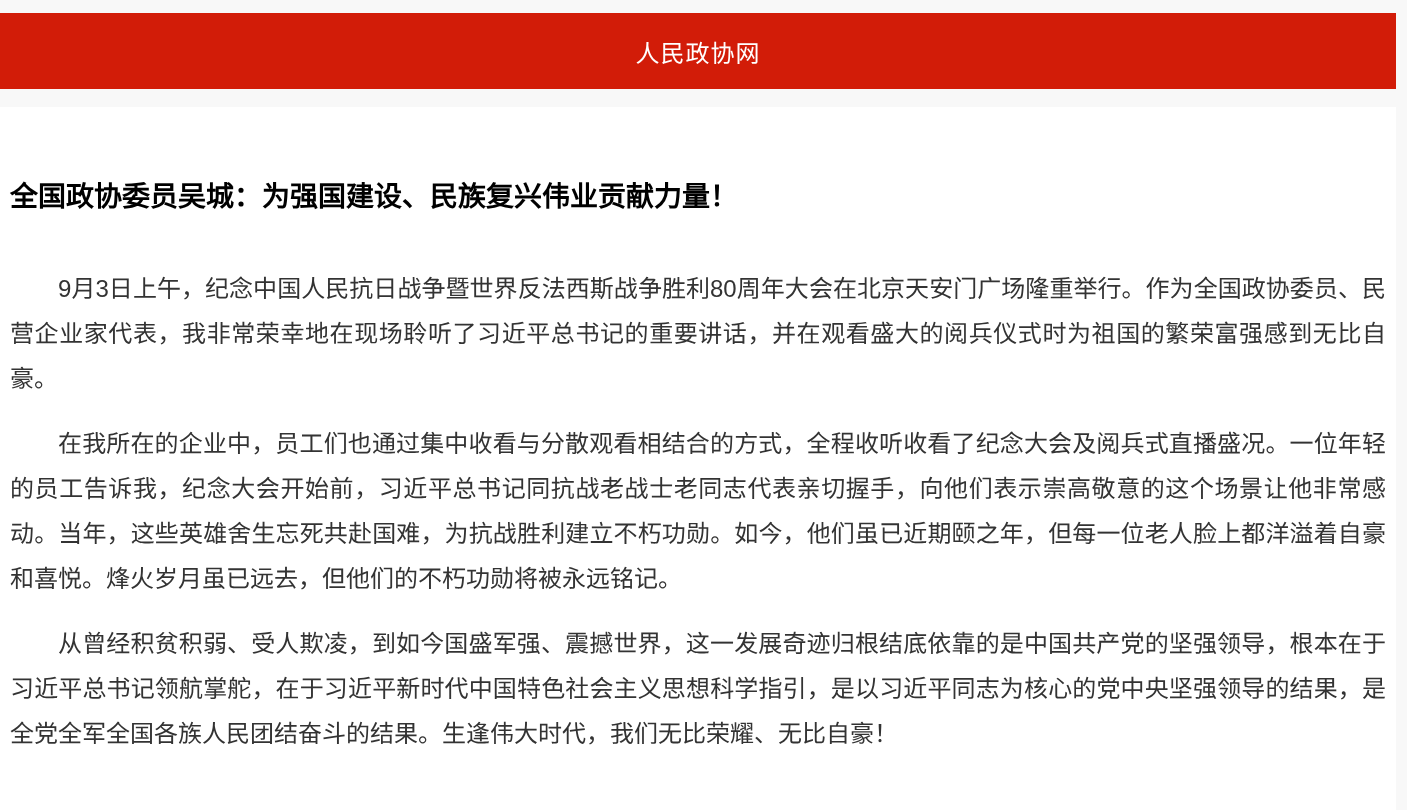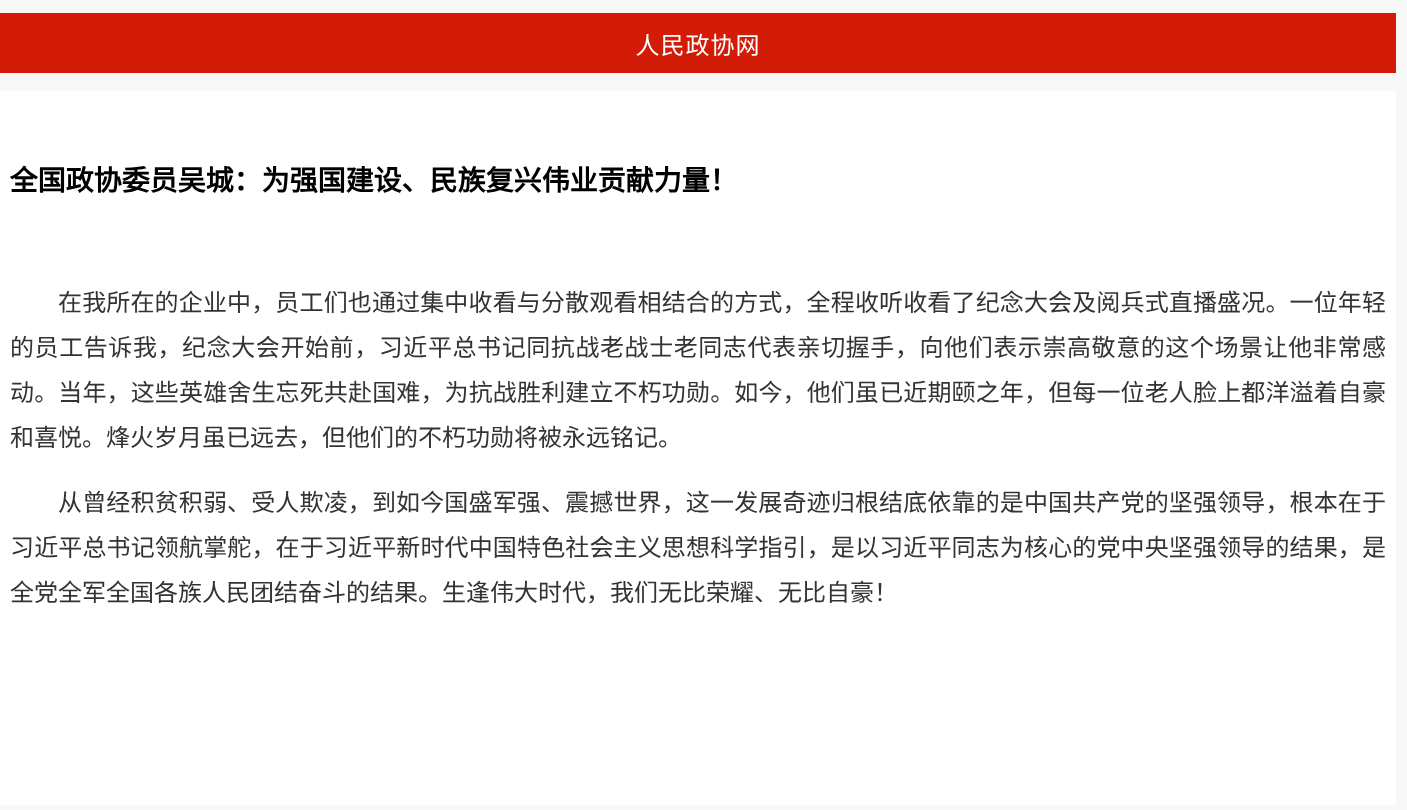--- a/index.html
+++ b/index.html
@@ -10,40 +10,40 @@
     height: 810px;
     overflow: hidden;
     background: #f8f8f8;
     font-family: "Liberation Sans", sans-serif;
   }
   .page {
     width: 1396px; 
   }
   .site-header {
     margin-top: 13px;
-    height: 60px;
+    height: 76px;
     background: #d21c08;
     display: flex;
     align-items: center;
     justify-content: center;
   }
   .site-name {
     color: #ffffff;
     font-size: 24px;
     letter-spacing: 1px;
     cursor: pointer;
   }
   .content {
     margin-top: 18px;
     background: #ffffff;
     min-height: 714px;
     padding: 0 10px 40px 10px;
   }
   .article-title {
-    margin: 0 0 80px 0;
+    margin: 0 0 50px 0;
     padding-top: 70px;
     font-size: 28px;
     line-height: 1.4;
     font-weight: bold;
     color: #000000;
   }
   .article-body p {
     margin: 0 0 20px 0;
     font-size: 24px;
     line-height: 45px;
@@ -58,18 +58,19 @@
 <div class="page">
 
   <header class="site-header">
     <span class="site-name">人民政协网</span>
   </header>
 
   <main class="content">
     <h1 class="article-title">全国政协委员吴城：为强国建设、民族复兴伟业贡献力量！</h1>
 
     <article class="article-body">
+      <p>9月3日上午，纪念中国人民抗日战争暨世界反法西斯战争胜利80周年大会在北京天安门广场隆重举行。作为全国政协委员、民营企业家代表，我非常荣幸地在现场聆听了习近平总书记的重要讲话，并在观看盛大的阅兵仪式时为祖国的繁荣富强感到无比自豪。</p>
       <p>在我所在的企业中，员工们也通过集中收看与分散观看相结合的方式，全程收听收看了纪念大会及阅兵式直播盛况。一位年轻的员工告诉我，纪念大会开始前，习近平总书记同抗战老战士老同志代表亲切握手，向他们表示崇高敬意的这个场景让他非常感动。当年，这些英雄舍生忘死共赴国难，为抗战胜利建立不朽功勋。如今，他们虽已近期颐之年，但每一位老人脸上都洋溢着自豪和喜悦。烽火岁月虽已远去，但他们的不朽功勋将被永远铭记。</p>
       <p>从曾经积贫积弱、受人欺凌，到如今国盛军强、震撼世界，这一发展奇迹归根结底依靠的是中国共产党的坚强领导，根本在于习近平总书记领航掌舵，在于习近平新时代中国特色社会主义思想科学指引，是以习近平同志为核心的党中央坚强领导的结果，是全党全军全国各族人民团结奋斗的结果。生逢伟大时代，我们无比荣耀、无比自豪！</p>
     </article>
   </main>
 
 </div>
 
 </body></html>

